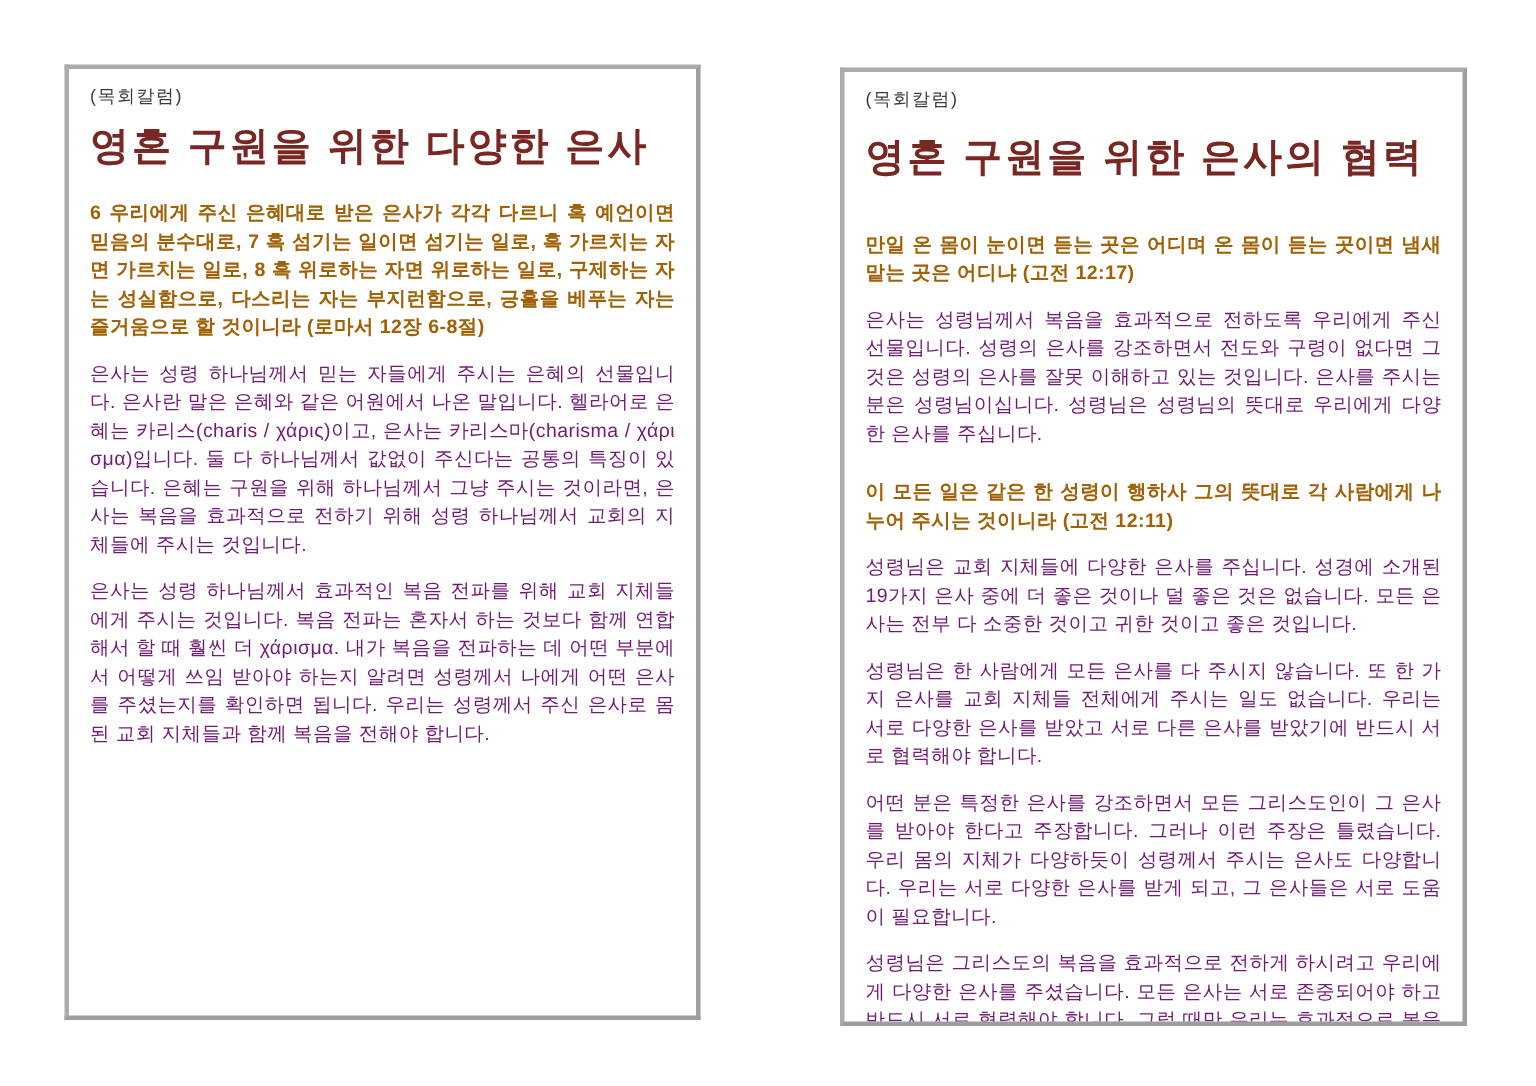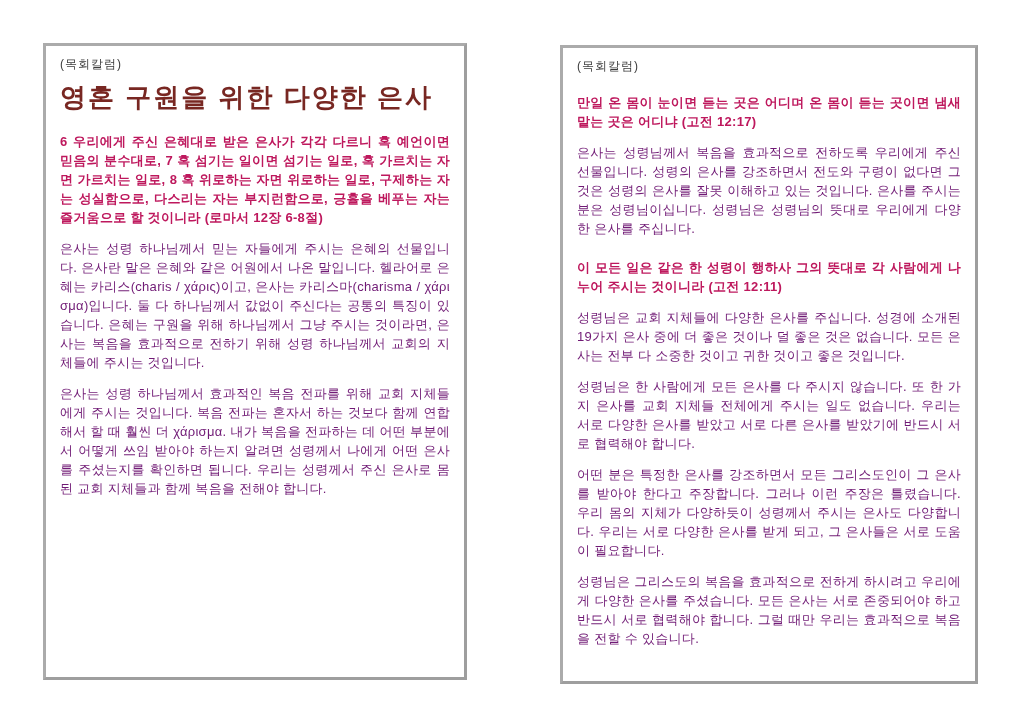--- a/index.html
+++ b/index.html
@@ -53,40 +53,41 @@
     font-size: 13px;
     line-height: 19px;
     color: #701a75;
     text-align: justify;
     word-break: break-all;
     margin: 0 0 12px 0;
     letter-spacing: 0.3px;
   }
   .para.bold {
     font-weight: bold;
-    color: #be185d;
+    color: #a16207;
     margin-top: 20px;
   }
   .para:last-child { margin-bottom: 0; }
 </style>
 </head>
 <body>
 
 <div class="canvas">
 
   <section class="page page-left">
     <div class="tag">(목회칼럼)</div>
     <h1 class="title">영혼 구원을 위한 다양한 은사</h1>
     <p class="para bold">6 우리에게 주신 은혜대로 받은 은사가 각각 다르니 혹 예언이면 믿음의 분수대로, 7 혹 섬기는 일이면 섬기는 일로, 혹 가르치는 자면 가르치는 일로, 8 혹 위로하는 자면 위로하는 일로, 구제하는 자는 성실함으로, 다스리는 자는 부지런함으로, 긍휼을 베푸는 자는 즐거움으로 할 것이니라 (로마서 12장 6-8절)</p>
     <p class="para">은사는 성령 하나님께서 믿는 자들에게 주시는 은혜의 선물입니다. 은사란 말은 은혜와 같은 어원에서 나온 말입니다. 헬라어로 은혜는 카리스(charis / χάρις)이고, 은사는 카리스마(charisma / χάρισμα)입니다. 둘 다 하나님께서 값없이 주신다는 공통의 특징이 있습니다. 은혜는 구원을 위해 하나님께서 그냥 주시는 것이라면, 은사는 복음을 효과적으로 전하기 위해 성령 하나님께서 교회의 지체들에 주시는 것입니다.</p>
     <p class="para">은사는 성령 하나님께서 효과적인 복음 전파를 위해 교회 지체들에게 주시는 것입니다. 복음 전파는 혼자서 하는 것보다 함께 연합해서 할 때 훨씬 더 χάρισμα. 내가 복음을 전파하는 데 어떤 부분에서 어떻게 쓰임 받아야 하는지 알려면 성령께서 나에게 어떤 은사를 주셨는지를 확인하면 됩니다. 우리는 성령께서 주신 은사로 몸 된 교회 지체들과 함께 복음을 전해야 합니다.</p>
   </section>
 
   <section class="page page-right">
     <div class="tag">(목회칼럼)</div>
+    <h1 class="title">영혼 구원을 위한 은사의 협력</h1>
     <p class="para bold">만일 온 몸이 눈이면 듣는 곳은 어디며 온 몸이 듣는 곳이면 냄새 맡는 곳은 어디냐 (고전 12:17)</p>
     <p class="para">은사는 성령님께서 복음을 효과적으로 전하도록 우리에게 주신 선물입니다. 성령의 은사를 강조하면서 전도와 구령이 없다면 그것은 성령의 은사를 잘못 이해하고 있는 것입니다. 은사를 주시는 분은 성령님이십니다. 성령님은 성령님의 뜻대로 우리에게 다양한 은사를 주십니다.</p>
     <p class="para bold">이 모든 일은 같은 한 성령이 행하사 그의 뜻대로 각 사람에게 나누어 주시는 것이니라 (고전 12:11)</p>
     <p class="para">성령님은 교회 지체들에 다양한 은사를 주십니다. 성경에 소개된 19가지 은사 중에 더 좋은 것이나 덜 좋은 것은 없습니다. 모든 은사는 전부 다 소중한 것이고 귀한 것이고 좋은 것입니다.</p>
     <p class="para">성령님은 한 사람에게 모든 은사를 다 주시지 않습니다. 또 한 가지 은사를 교회 지체들 전체에게 주시는 일도 없습니다. 우리는 서로 다양한 은사를 받았고 서로 다른 은사를 받았기에 반드시 서로 협력해야 합니다.</p>
     <p class="para">어떤 분은 특정한 은사를 강조하면서 모든 그리스도인이 그 은사를 받아야 한다고 주장합니다. 그러나 이런 주장은 틀렸습니다. 우리 몸의 지체가 다양하듯이 성령께서 주시는 은사도 다양합니다. 우리는 서로 다양한 은사를 받게 되고, 그 은사들은 서로 도움이 필요합니다.</p>
     <p class="para">성령님은 그리스도의 복음을 효과적으로 전하게 하시려고 우리에게 다양한 은사를 주셨습니다. 모든 은사는 서로 존중되어야 하고 반드시 서로 협력해야 합니다. 그럴 때만 우리는 효과적으로 복음을 전할 수 있습니다.</p>
   </section>
 
 </div>

